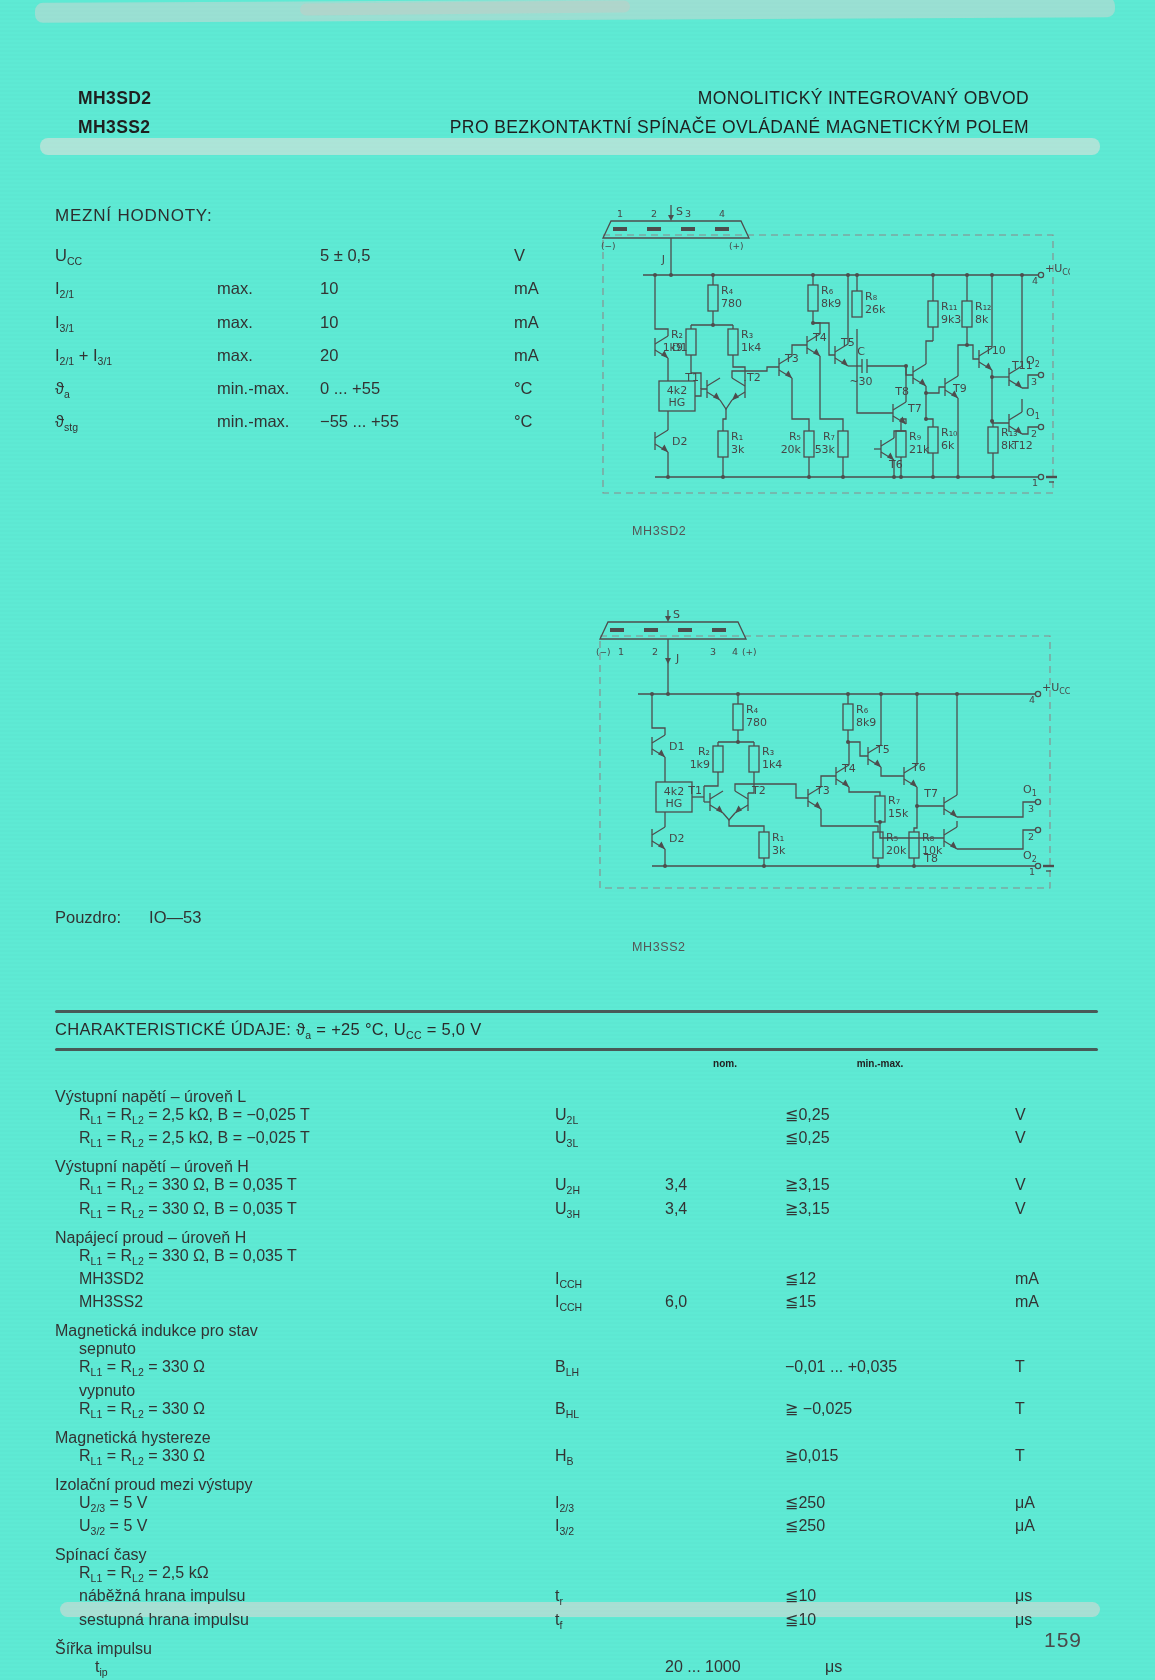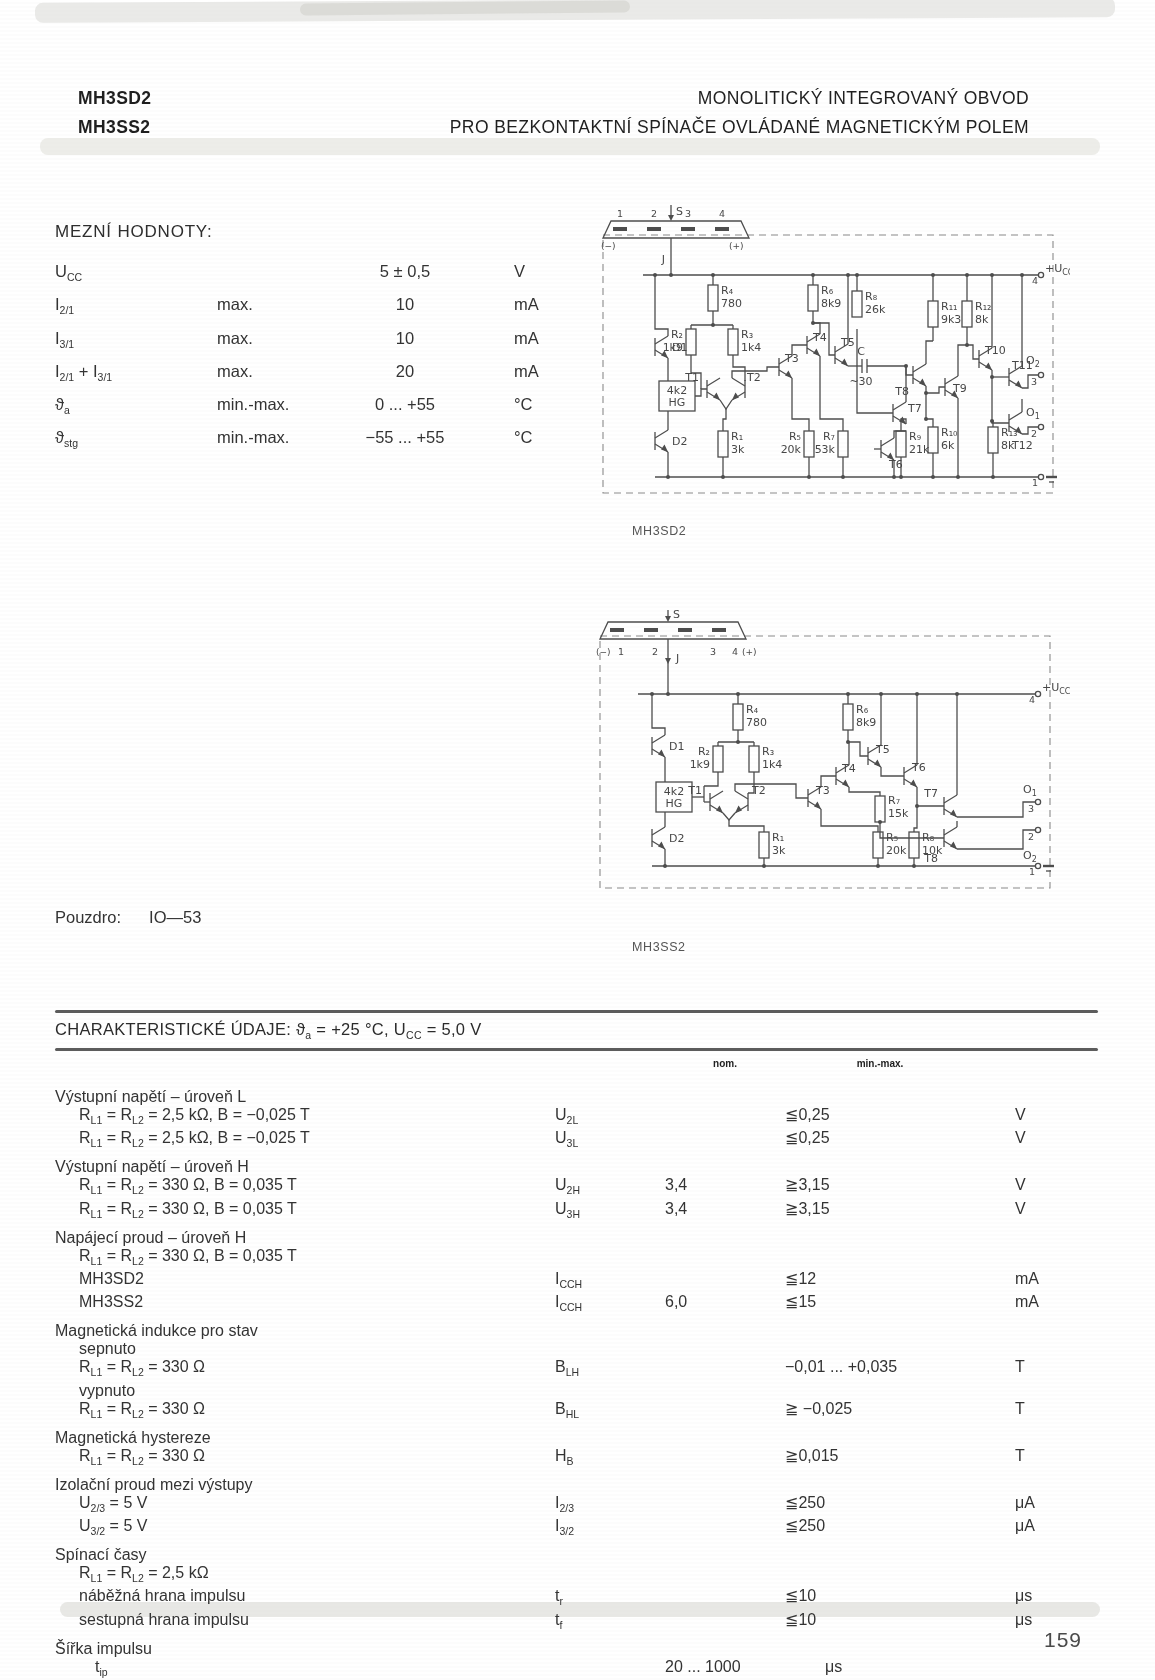--- a/index.html
+++ b/index.html
@@ -1,26 +1,26 @@
 <!DOCTYPE html>
 <html><head>
 <meta charset="utf-8">
 <style>
   body{margin:0;background:#e9e9e5;font-family:"Liberation Sans",sans-serif}
-  .page{position:relative;width:1155px;height:1680px;background:#ffffff;overflow:hidden;color:#2f2f2f}
+  .page{position:relative;width:1155px;height:1680px;background:#5eead4;overflow:hidden;color:#2f2f2f}
   .page::before{content:"";position:absolute;inset:0;pointer-events:none;
     background:repeating-linear-gradient(0deg,rgba(0,0,0,.012) 0 2px,transparent 2px 4px)}
   .artifact{position:absolute;border-radius:8px;pointer-events:none}
   .hdr-models{position:absolute;left:78px;top:84px;font-size:17.5px;font-weight:bold;letter-spacing:.4px;line-height:29px;color:#1f1f1f}
   .hdr-title{position:absolute;right:126px;top:84px;text-align:right;font-size:17.5px;font-weight:normal;letter-spacing:.4px;line-height:29px;color:#1f1f1f}
   .limits{position:absolute;left:55px;top:206px;width:545px}
-  .limits h2{font-size:17px;font-weight:normal;letter-spacing:.8px;margin:16px 0 16px;color:#2e2e2e}
+  .limits h2{font-size:17px;font-weight:normal;letter-spacing:.8px;margin:0 0 16px;color:#2e2e2e}
   .lrow{display:grid;grid-template-columns:150px 115px 170px 90px;line-height:27px;font-size:16.5px;color:#333}
   .lrow .cond{padding-left:12px}
-  .lrow .val{text-align:center}
+  .lrow .val{text-align:left}
   .lrow .unit{padding-left:24px}
   sub{font-size:10.5px}
   .sch-wrap1{position:absolute;left:595px;top:205px}
   .sch-wrap2{position:absolute;left:592px;top:610px}
   .sch-cap{position:absolute;font-size:12.5px;color:#555;letter-spacing:.6px}
   .cap1{left:632px;top:524px}.cap2{left:632px;top:940px}
   .pouzdro{position:absolute;left:55px;top:908px;font-size:16.5px;color:#333}
   .pouzdro .v{margin-left:28px}
   .rule{position:absolute;left:55px;width:1043px;height:3px;background:#454545;opacity:.88;border-radius:2px}
   .chead{position:absolute;left:55px;top:1020px;font-size:16.5px;color:#2b2b2b;letter-spacing:.3px}

